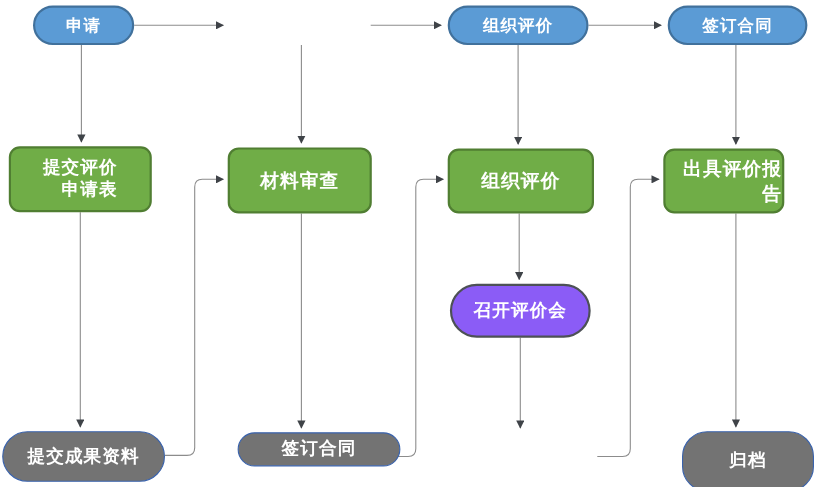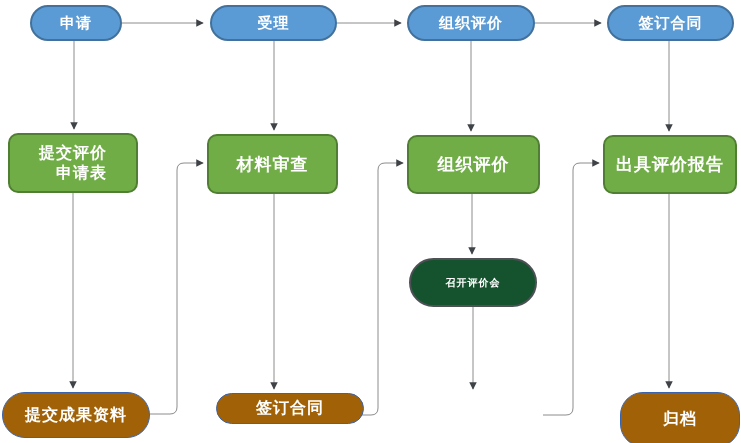--- a/index.html
+++ b/index.html
@@ -21,25 +21,25 @@
   .pill-blue{
     background:#5b9bd5;border:2px solid #41719c;border-radius:19px;
     font-size:15px;
   }
   .rect-green{
     background:#70ad47;border:2px solid #507e32;border-radius:10px;
     font-size:17px;
   }
   .rect-green.two-line{font-size:16px;line-height:1.25;}
   .pill-gold{
-    background:#14532d;border:2px solid #4d5156;border-radius:25px;
-    font-size:10px;
+    background:#8b5cf6;border:2px solid #4d5156;border-radius:25px;
+    font-size:16px;
   }
   .pill-darkblue{
-    background:#a16207;border:1px solid #3a63ad;border-radius:23px;
+    background:#737373;border:1px solid #3a63ad;border-radius:23px;
     font-size:16px;
   }
 </style>
 </head>
 <body>
 
 <div class="canvas">
 
   <svg class="edges" viewBox="0 0 741 443" xmlns="http://www.w3.org/2000/svg">
     <defs>
@@ -63,29 +63,28 @@
       <path d="M473,307 L473,389" marker-end="url(#arrow)"></path>
       <path d="M669,194 L669,388" marker-end="url(#arrow)"></path>
 
       <path d="M150,414 L170,414 Q177,414 177,407 L177,170 Q177,163 184,163 L203,163" marker-end="url(#arrow)"></path>
       <path d="M353,415 L371,415 Q378,415 378,408 L378,170 Q378,163 385,163 L403,163" marker-end="url(#arrow)"></path>
       <path d="M543,415 L566,415 Q573,415 573,408 L573,170 Q573,163 580,163 L599,163" marker-end="url(#arrow)"></path>
     </g>
   </svg>
 
   <div class="node pill-blue" style="left:30px;top:5px;width:92px;height:36px">申请</div>
-  <div class="node pill-blue" style="left:210px;top:5px;width:127px;height:36px">受理</div>
   <div class="node pill-blue" style="left:407px;top:5px;width:128px;height:36px">组织评价</div>
   <div class="node pill-blue" style="left:607px;top:5px;width:127px;height:36px">签订合同</div>
 
   <div class="node rect-green" style="left:207px;top:134px;width:131px;height:60px">材料审查</div>
   <div class="node rect-green two-line" style="left:8px;top:133px;width:130px;height:60px">提交评价
 申请表</div>
   <div class="node rect-green" style="left:407px;top:135px;width:133px;height:59px">组织评价</div>
-  <div class="node rect-green" style="left:603px;top:135px;width:134px;height:59px">出具评价报告</div>
+  <div class="node rect-green" style="left:603px;top:135px;width:110px;height:59px">出具评价报告</div>
 
   <div class="node pill-gold" style="left:409px;top:258px;width:128px;height:49px">召开评价会</div>
 
   <div class="node pill-darkblue" style="left:2px;top:392px;width:148px;height:46px">提交成果资料</div>
   <div class="node pill-darkblue" style="left:216px;top:393px;width:148px;height:31px">签订合同</div>
   <div class="node pill-darkblue" style="left:620px;top:392px;width:120px;height:55px">归档</div>
 
 </div>
 
 </body></html>

